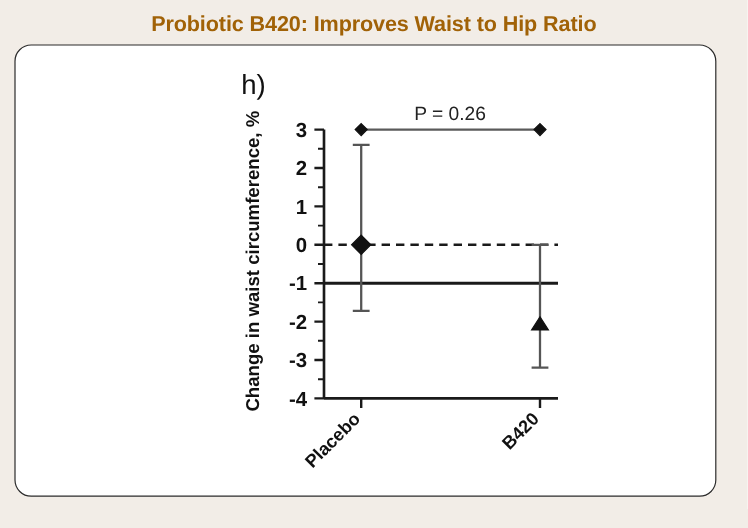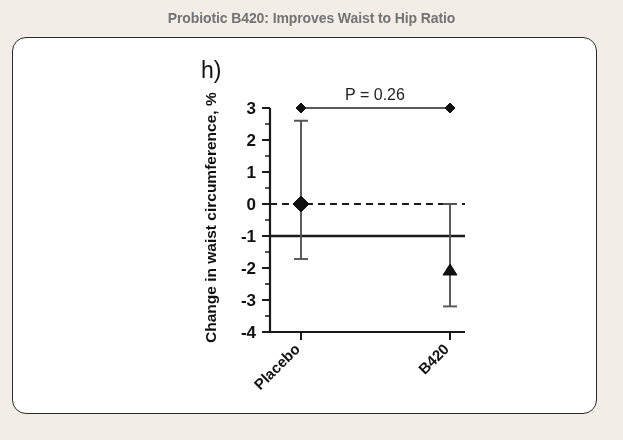--- a/index.html
+++ b/index.html
@@ -17,23 +17,23 @@
     position: relative;
     width: 623px;
     height: 440px;
   }
   #slide-title {
     position: absolute;
     left: 0;
     top: 10px;
     width: 623px;
     text-align: center;
-    font-size: 14px;
-    font-weight: bold;
-    color: #737373;
+    font-size: 18px;
+    font-weight: bold;
+    color: #a16207;
     letter-spacing: -0.1px;
     font-family: "Liberation Sans", sans-serif;
   }
   #figure-card {
     position: absolute;
     left: 12px;
     top: 37px;
     width: 585px;
     height: 377px;
     background: #ffffff;

